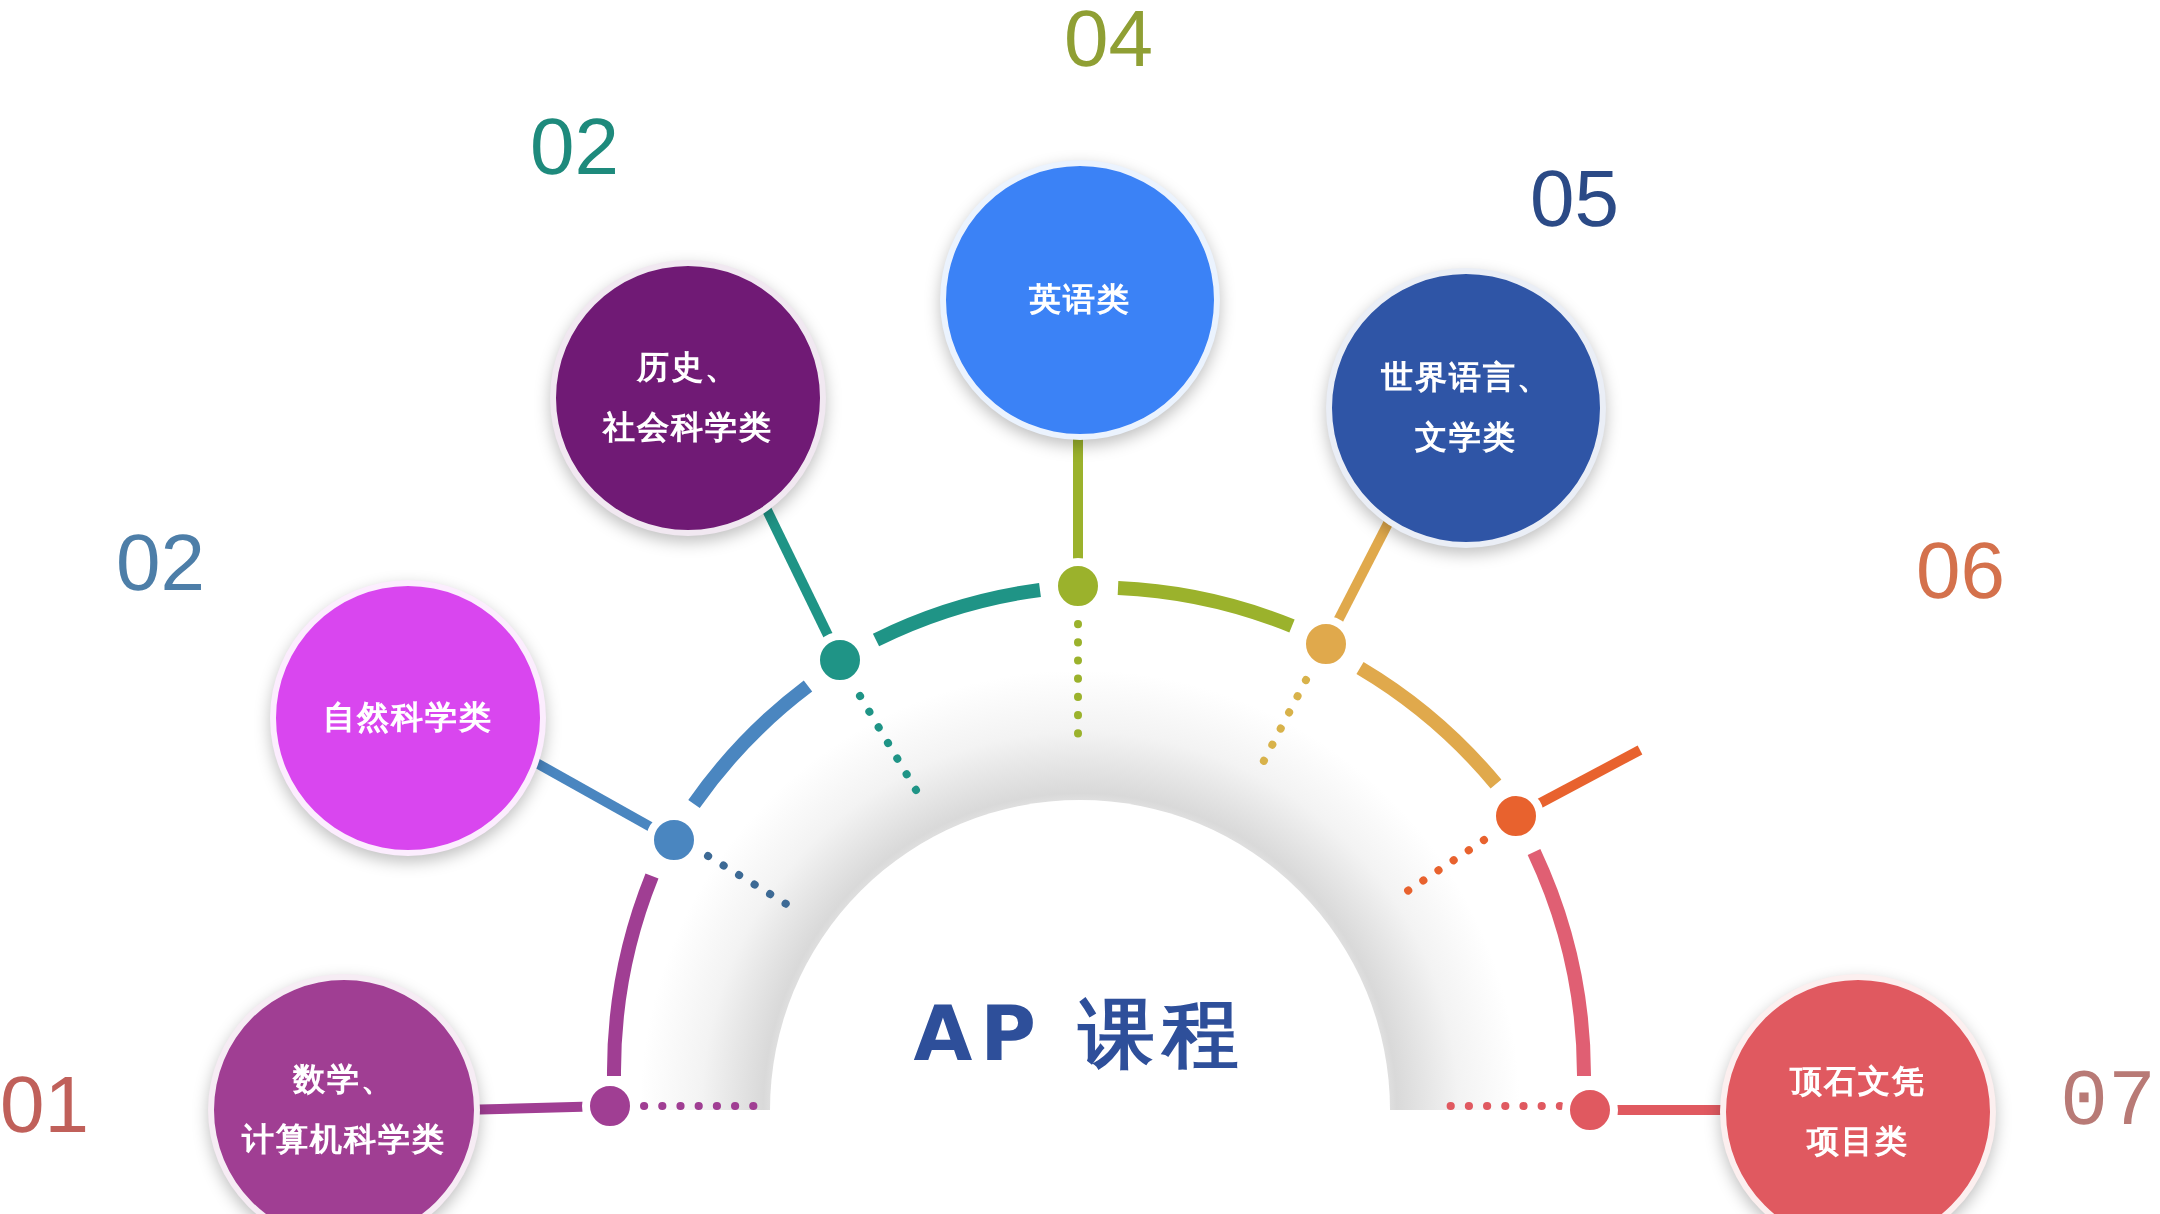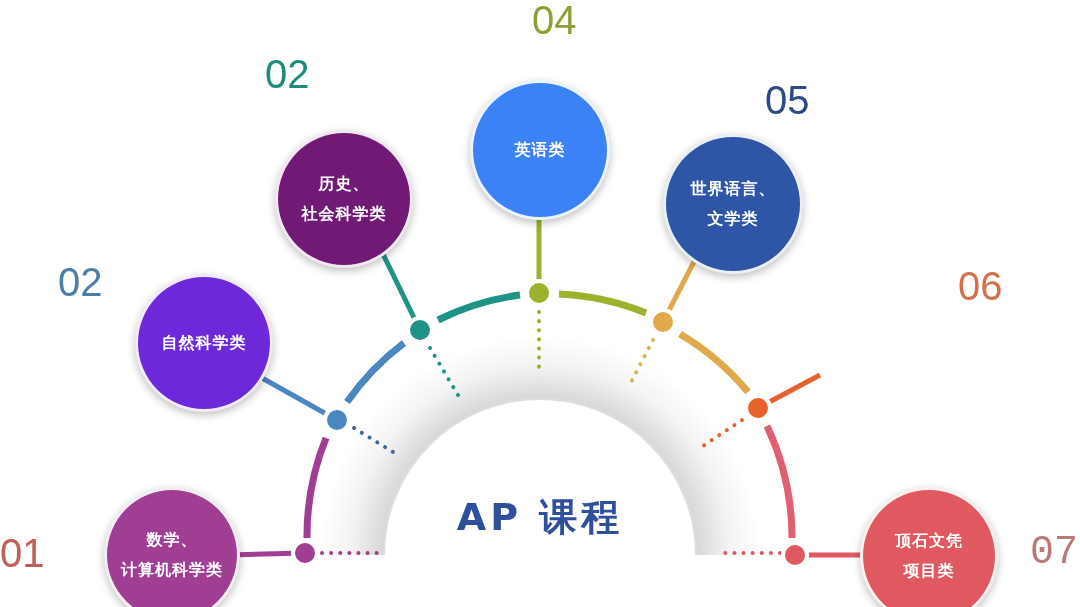--- a/index.html
+++ b/index.html
@@ -74,21 +74,21 @@
   <div class="num" style="left: 532px; top: 0px; color: rgb(143, 159, 52);">04</div>
   <div class="num" style="left: 765px; top: 80px; color: rgb(43, 74, 134);">05</div>
   <div class="num" style="left: 958px; top: 266px; color: rgb(212, 113, 76);">06</div>
   <div class="num" style="left: 1030px; top: 533px; color: rgb(184, 122, 118); font-family: Liberation Mono, monospace;">07</div>
 
   
   <div class="circle" style="left: 104px; top: 487px; width: 136px; height: 136px; background: rgb(160, 62, 147);">
     <span>数学、</span>
     <span>计算机科学类</span>
   </div>
-  <div class="circle" style="left: 135px; top: 274px; width: 138px; height: 138px; background: #6d28d9;">
+  <div class="circle" style="left: 135px; top: 290px; width: 138px; height: 138px; background: #d946ef;">
     <span>自然科学类</span>
   </div>
   <div class="circle" style="left: 275px; top: 130px; width: 138px; height: 138px; background: #701a75;">
     <span>历史、</span>
     <span>社会科学类</span>
   </div>
   <div class="circle" style="left: 470px; top: 80px; width: 140px; height: 140px; background: #3b82f6;">
     <span>英语类</span>
   </div>
   <div class="circle" style="left: 663px; top: 134px; width: 140px; height: 140px; background: rgb(47, 85, 166);">

